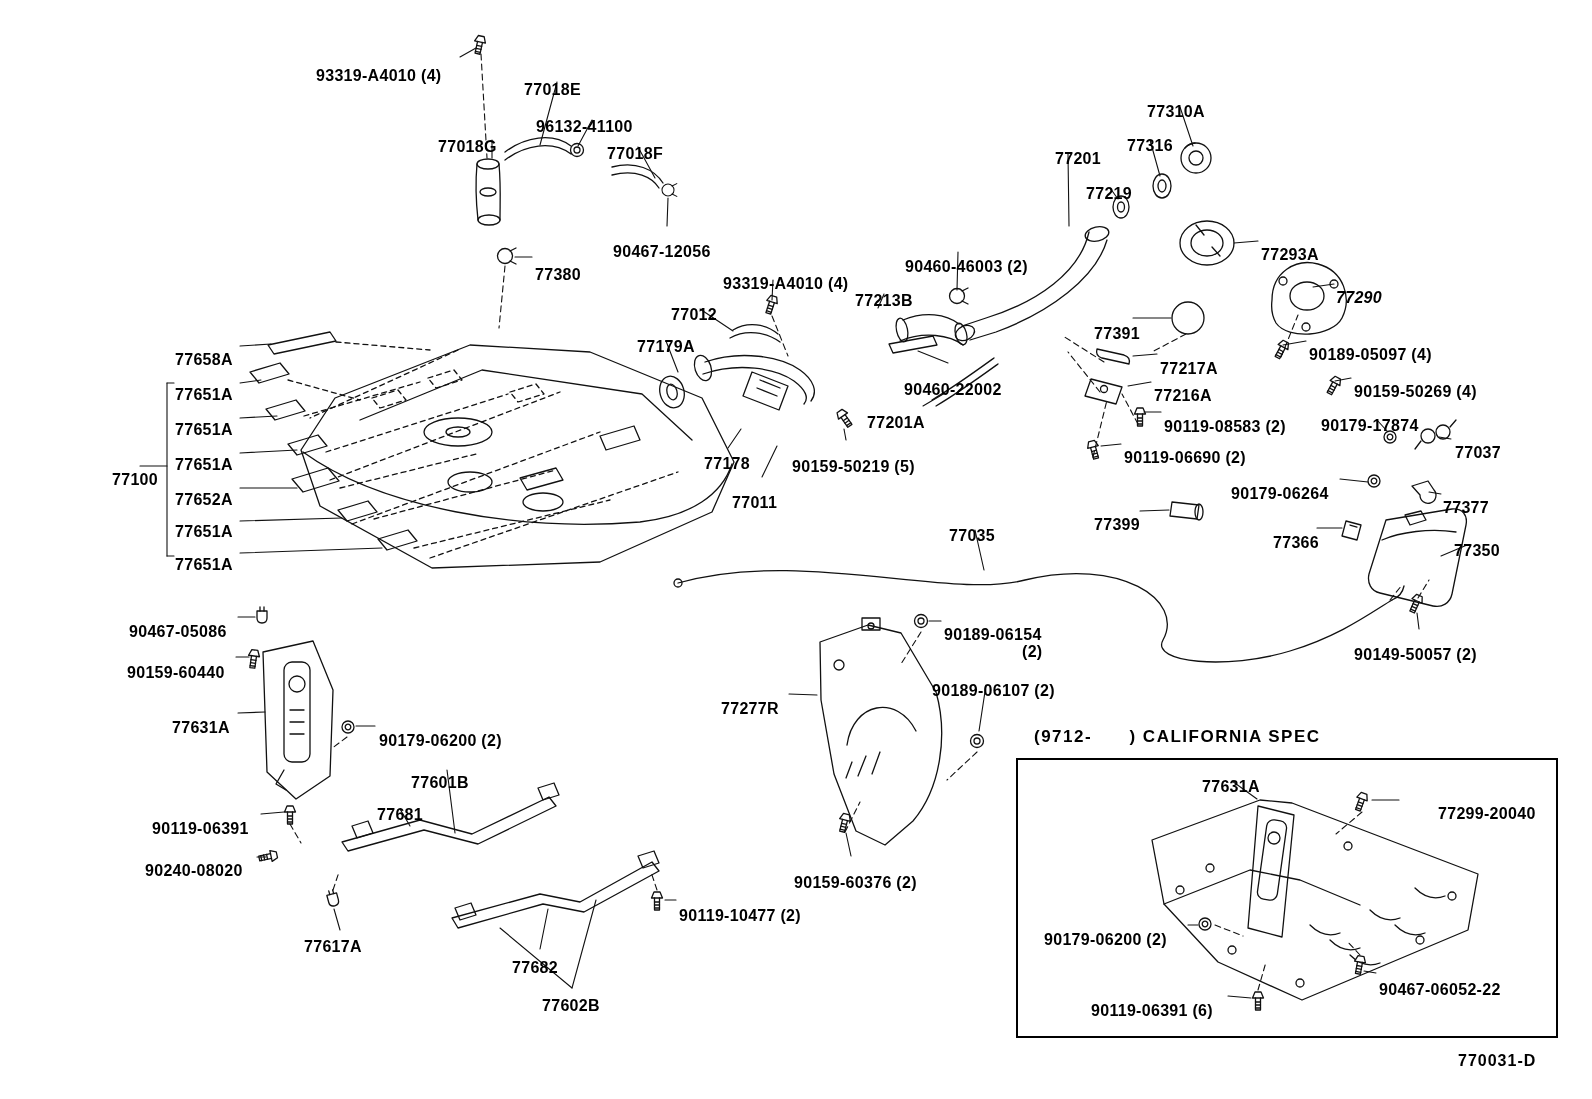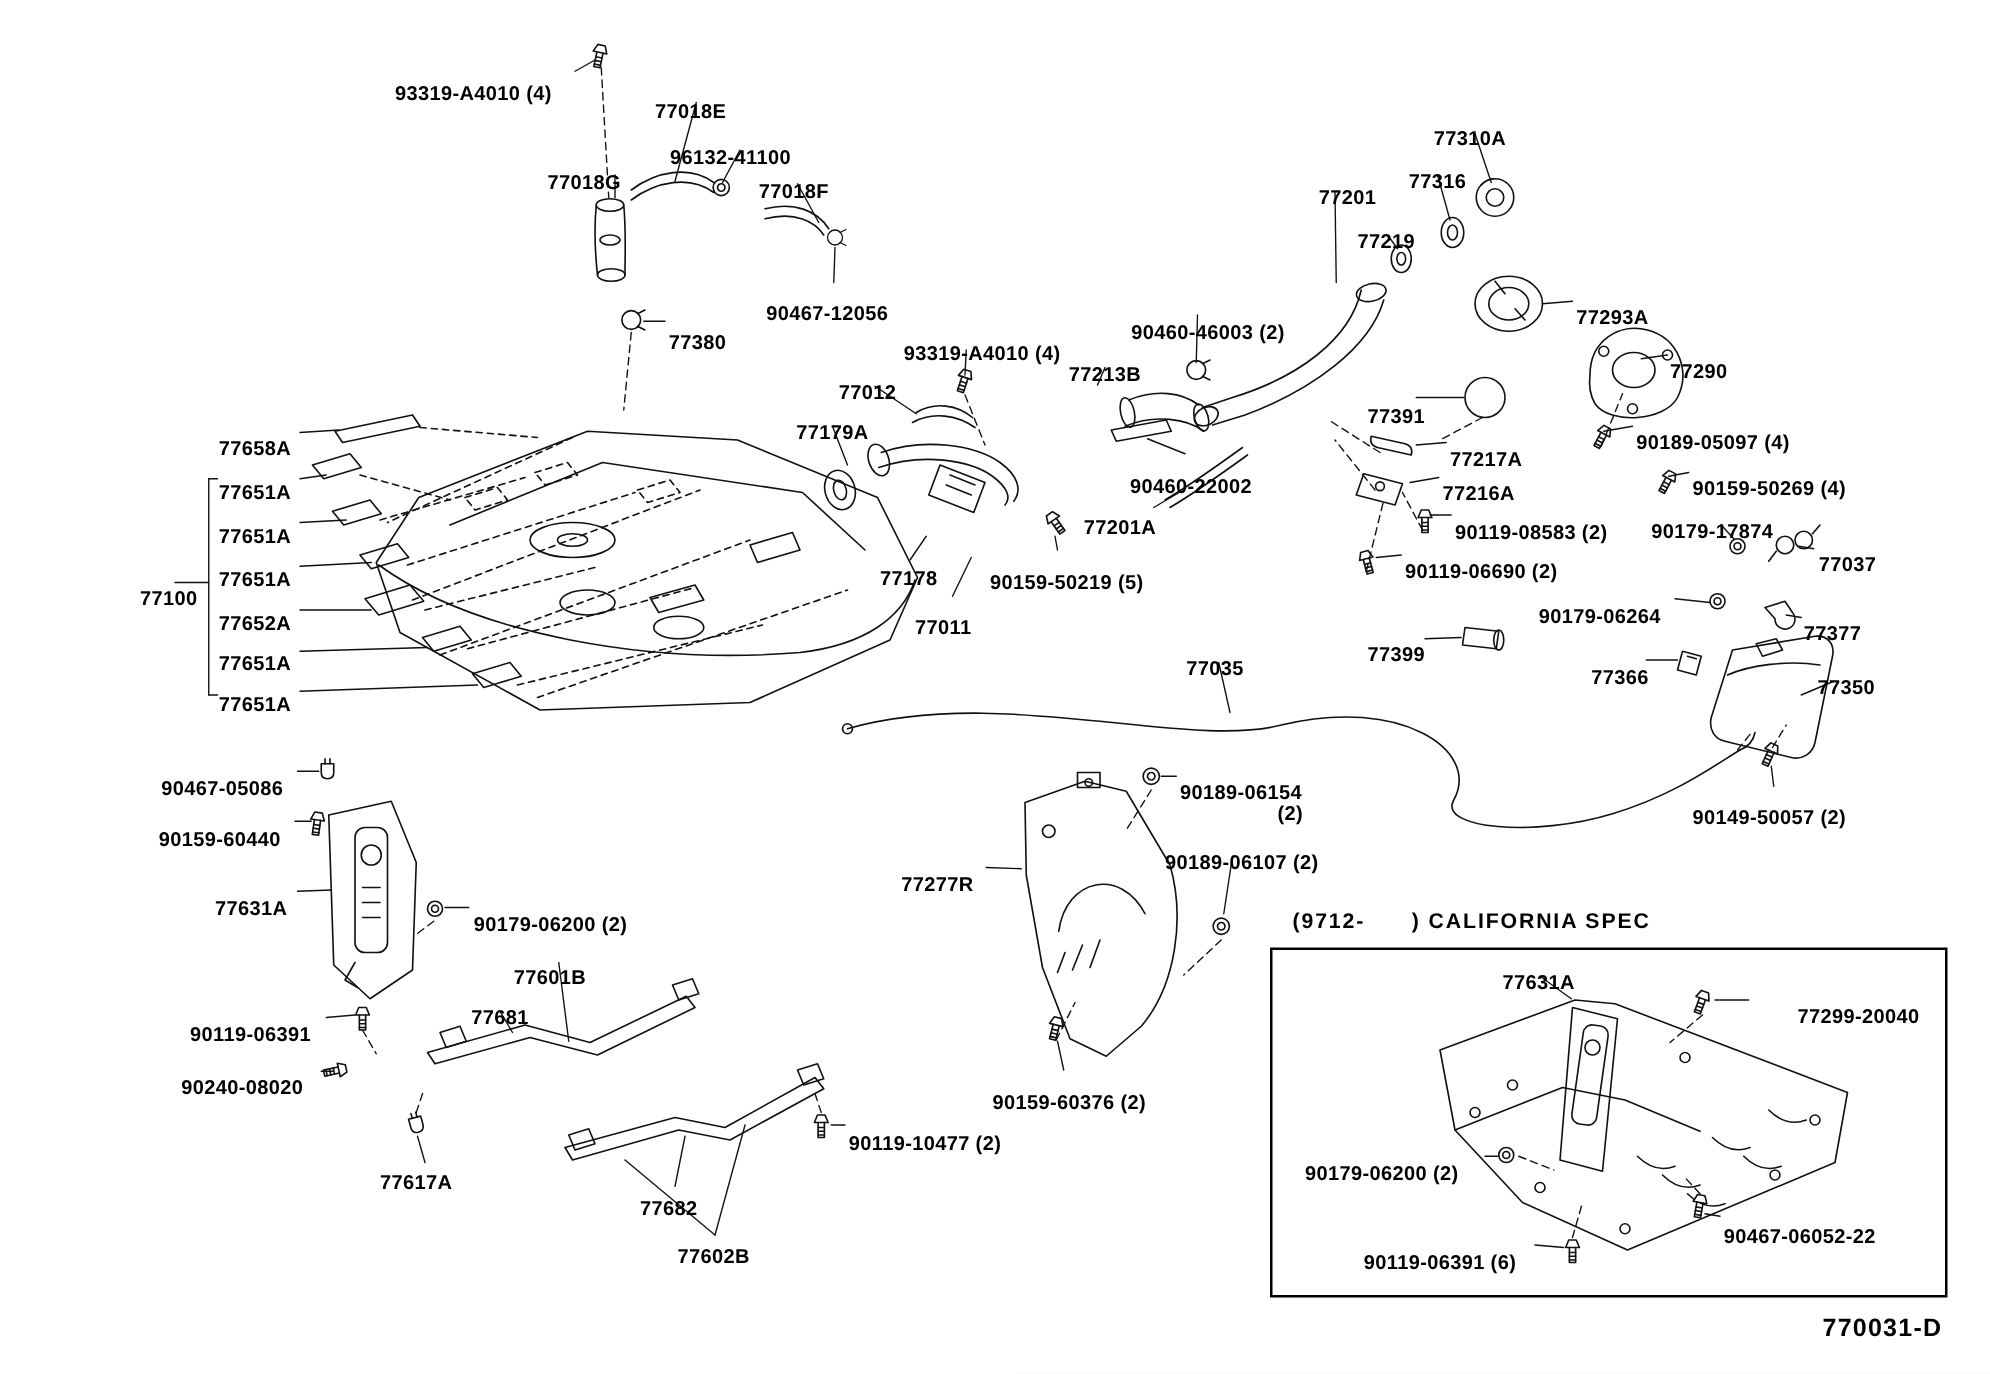--- a/index.html
+++ b/index.html
@@ -5,21 +5,21 @@
   html,body{margin:0;padding:0;background:#f2f2f2;}
   #canvas{position:relative;width:1592px;height:1099px;background:#ffffff;overflow:hidden;
           font-family:"Liberation Sans",sans-serif;}
   #artwork{position:absolute;left:0;top:0;width:1592px;height:1099px;}
   #labels-layer{position:absolute;left:0;top:16px;width:1592px;height:1099px;}
   .part-label{position:absolute;font-weight:700;font-size:16px;line-height:1.05;color:#000;
               white-space:pre;letter-spacing:.3px;}
   #ca-note{position:absolute;left:1034px;top:727px;font-weight:700;font-size:17px;
            letter-spacing:1.5px;color:#000;white-space:pre;}
   #ca-box{position:absolute;left:1016px;top:758px;width:538px;height:276px;border:2.5px solid #000;}
-  #dwg-num{position:absolute;left:1458px;top:1052px;font-weight:700;font-size:20px;
+  #dwg-num{position:absolute;left:1458px;top:1052px;font-weight:700;font-size:16px;
            letter-spacing:1px;color:#000;}
 </style>
 </head>
 <body>
 
 <div id="canvas">
 
   <svg id="artwork" viewBox="0 0 1592 1099" xmlns="http://www.w3.org/2000/svg">
     <defs>
       <g id="bolt" fill="#fff" stroke="#111">
@@ -350,21 +350,21 @@
       <div class="part-label" style="left: 613px; top: 228px;">90467-12056</div>
       <div class="part-label" style="left: 535px; top: 251px;">77380</div>
       <div class="part-label" style="left: 1147px; top: 88px;">77310A</div>
       <div class="part-label" style="left: 1127px; top: 122px;">77316</div>
       <div class="part-label" style="left: 1055px; top: 135px;">77201</div>
       <div class="part-label" style="left: 1086px; top: 170px;">77219</div>
       <div class="part-label" style="left: 905px; top: 243px;">90460-46003 (2)</div>
       <div class="part-label" style="left: 723px; top: 260px;">93319-A4010 (4)</div>
       <div class="part-label" style="left: 855px; top: 277px;">77213B</div>
       <div class="part-label" style="left: 1261px; top: 231px;">77293A</div>
-      <div class="part-label" style="left: 1336px; top: 274px;">77290</div>
+      <div class="part-label" style="left: 1336px; top: 274px; font-style: italic;">77290</div>
       <div class="part-label" style="left: 671px; top: 291px;">77012</div>
       <div class="part-label" style="left: 1094px; top: 310px;">77391</div>
       <div class="part-label" style="left: 637px; top: 323px;">77179A</div>
       <div class="part-label" style="left: 1309px; top: 331px;">90189-05097 (4)</div>
       <div class="part-label" style="left: 175px; top: 336px;">77658A</div>
       <div class="part-label" style="left: 1160px; top: 345px;">77217A</div>
       <div class="part-label" style="left: 1354px; top: 368px;">90159-50269 (4)</div>
       <div class="part-label" style="left: 175px; top: 371px;">77651A</div>
       <div class="part-label" style="left: 1154px; top: 372px;">77216A</div>
       <div class="part-label" style="left: 904px; top: 366px;">90460-22002</div>

